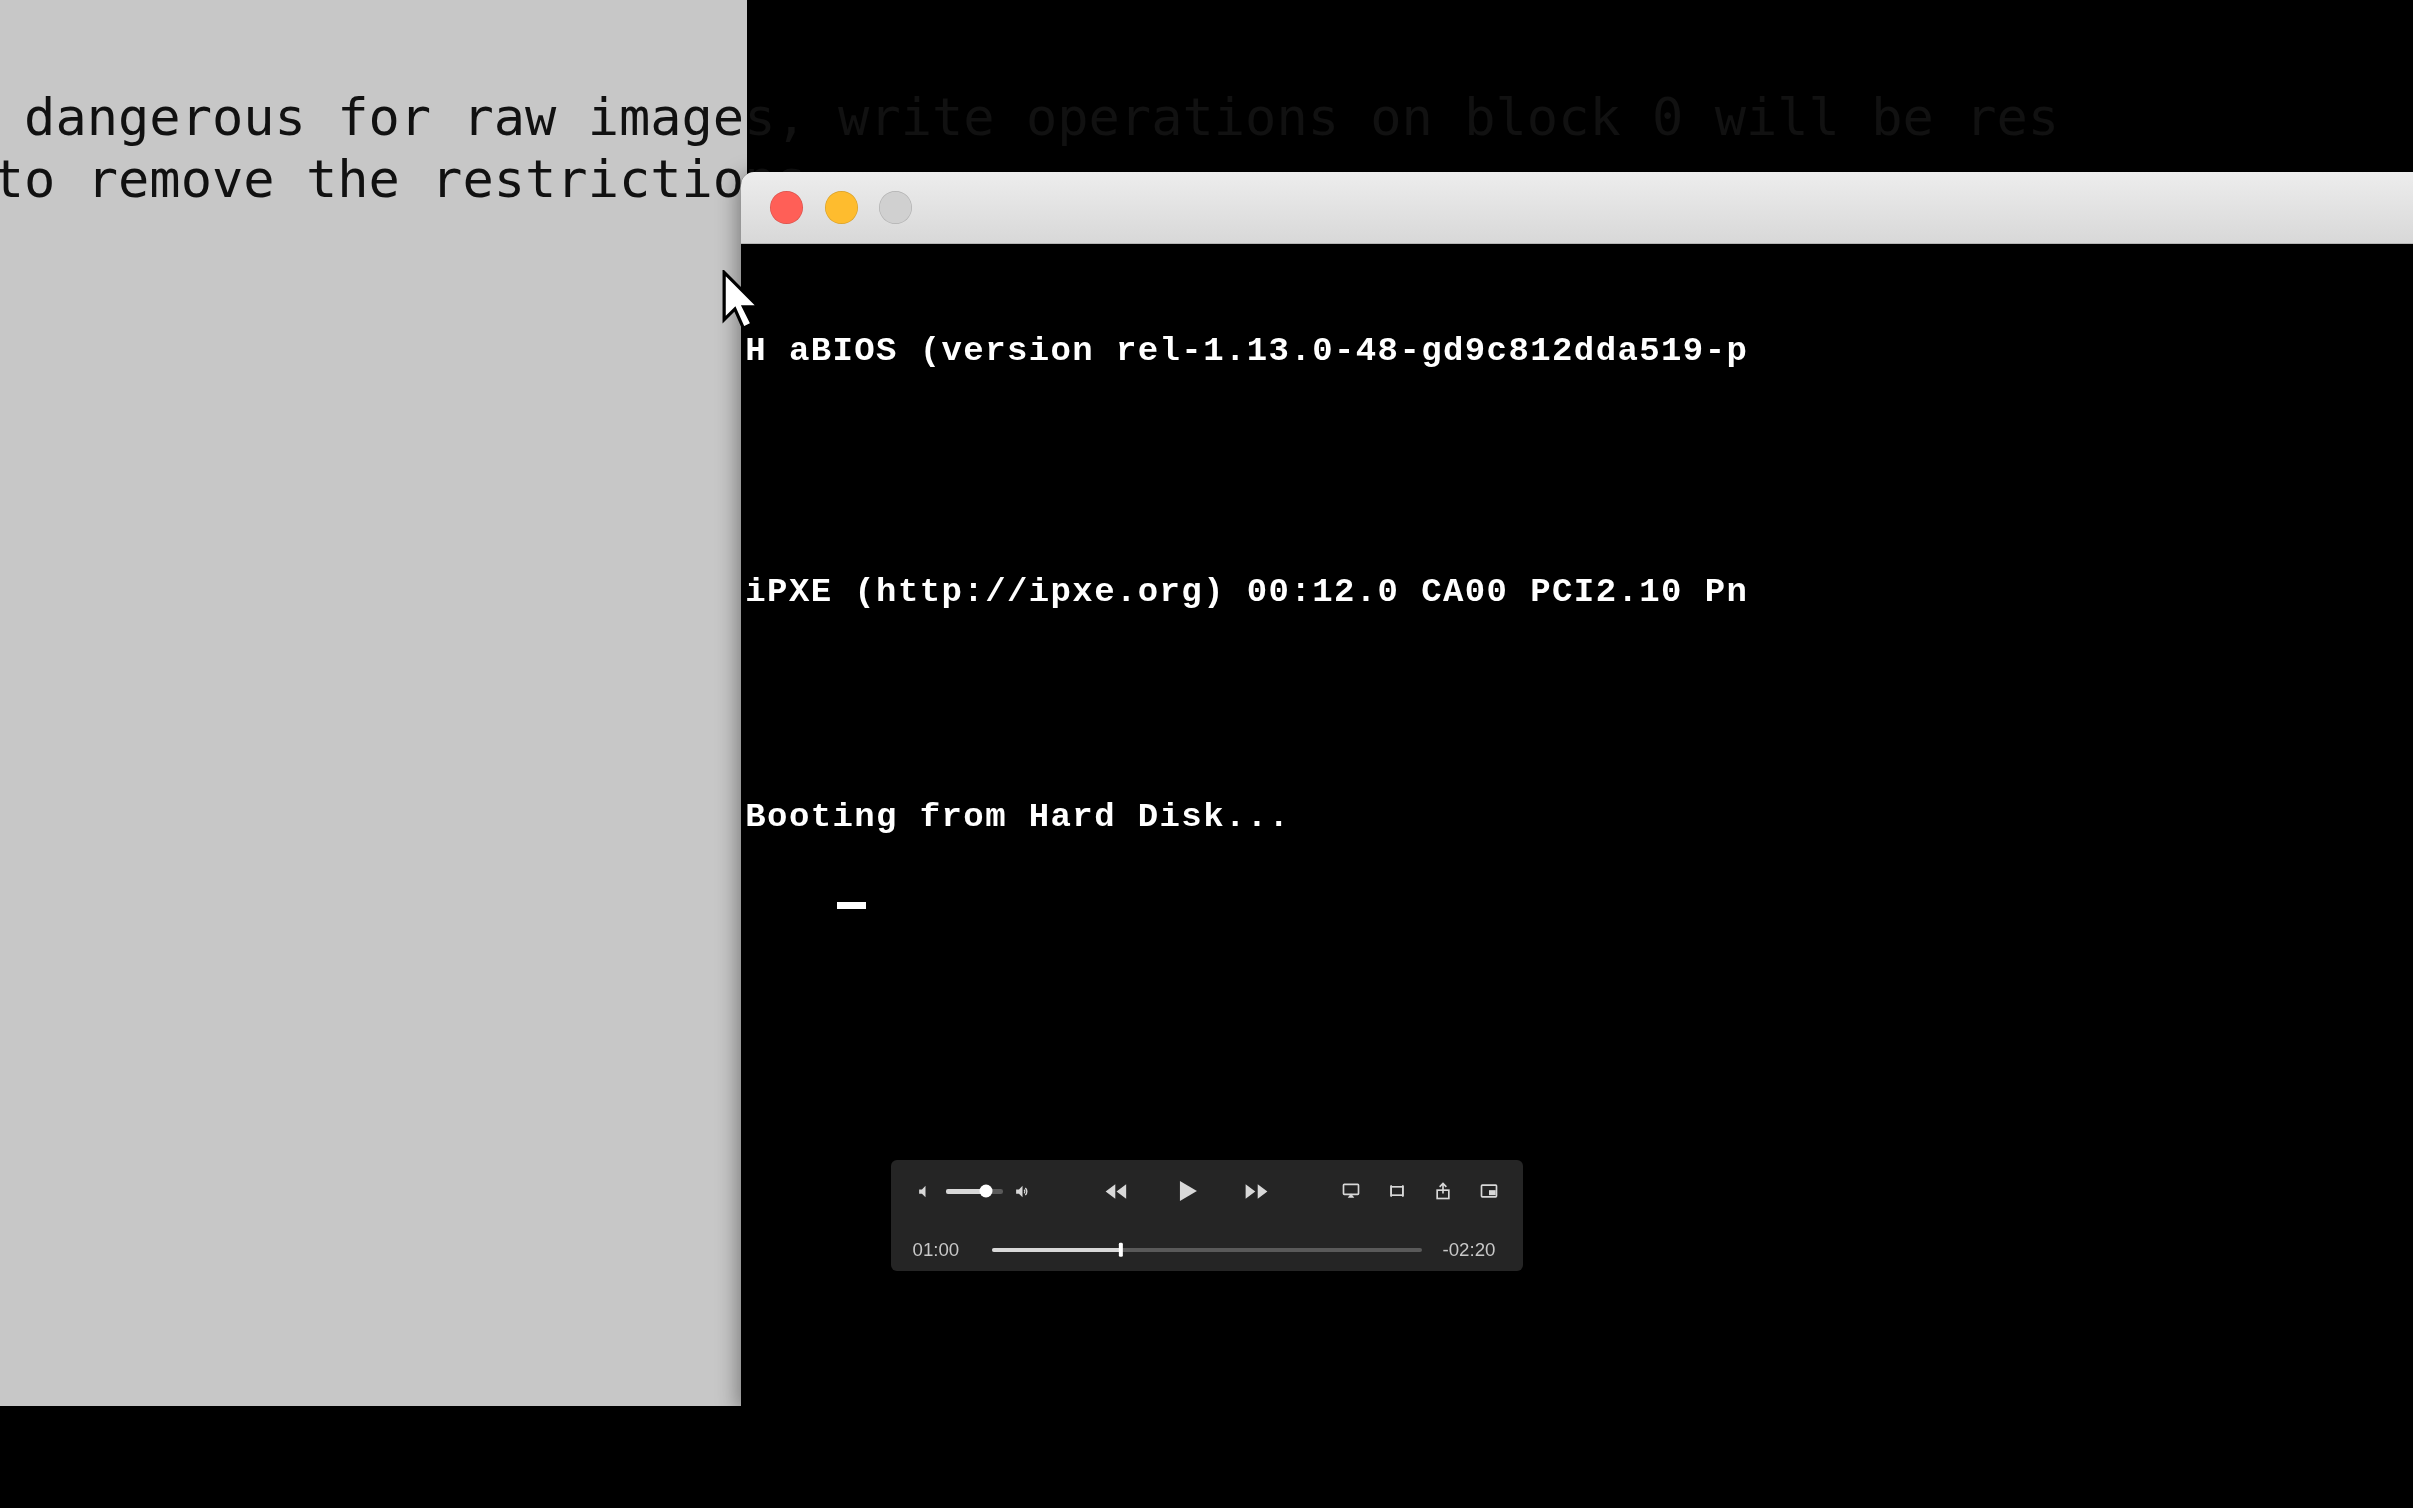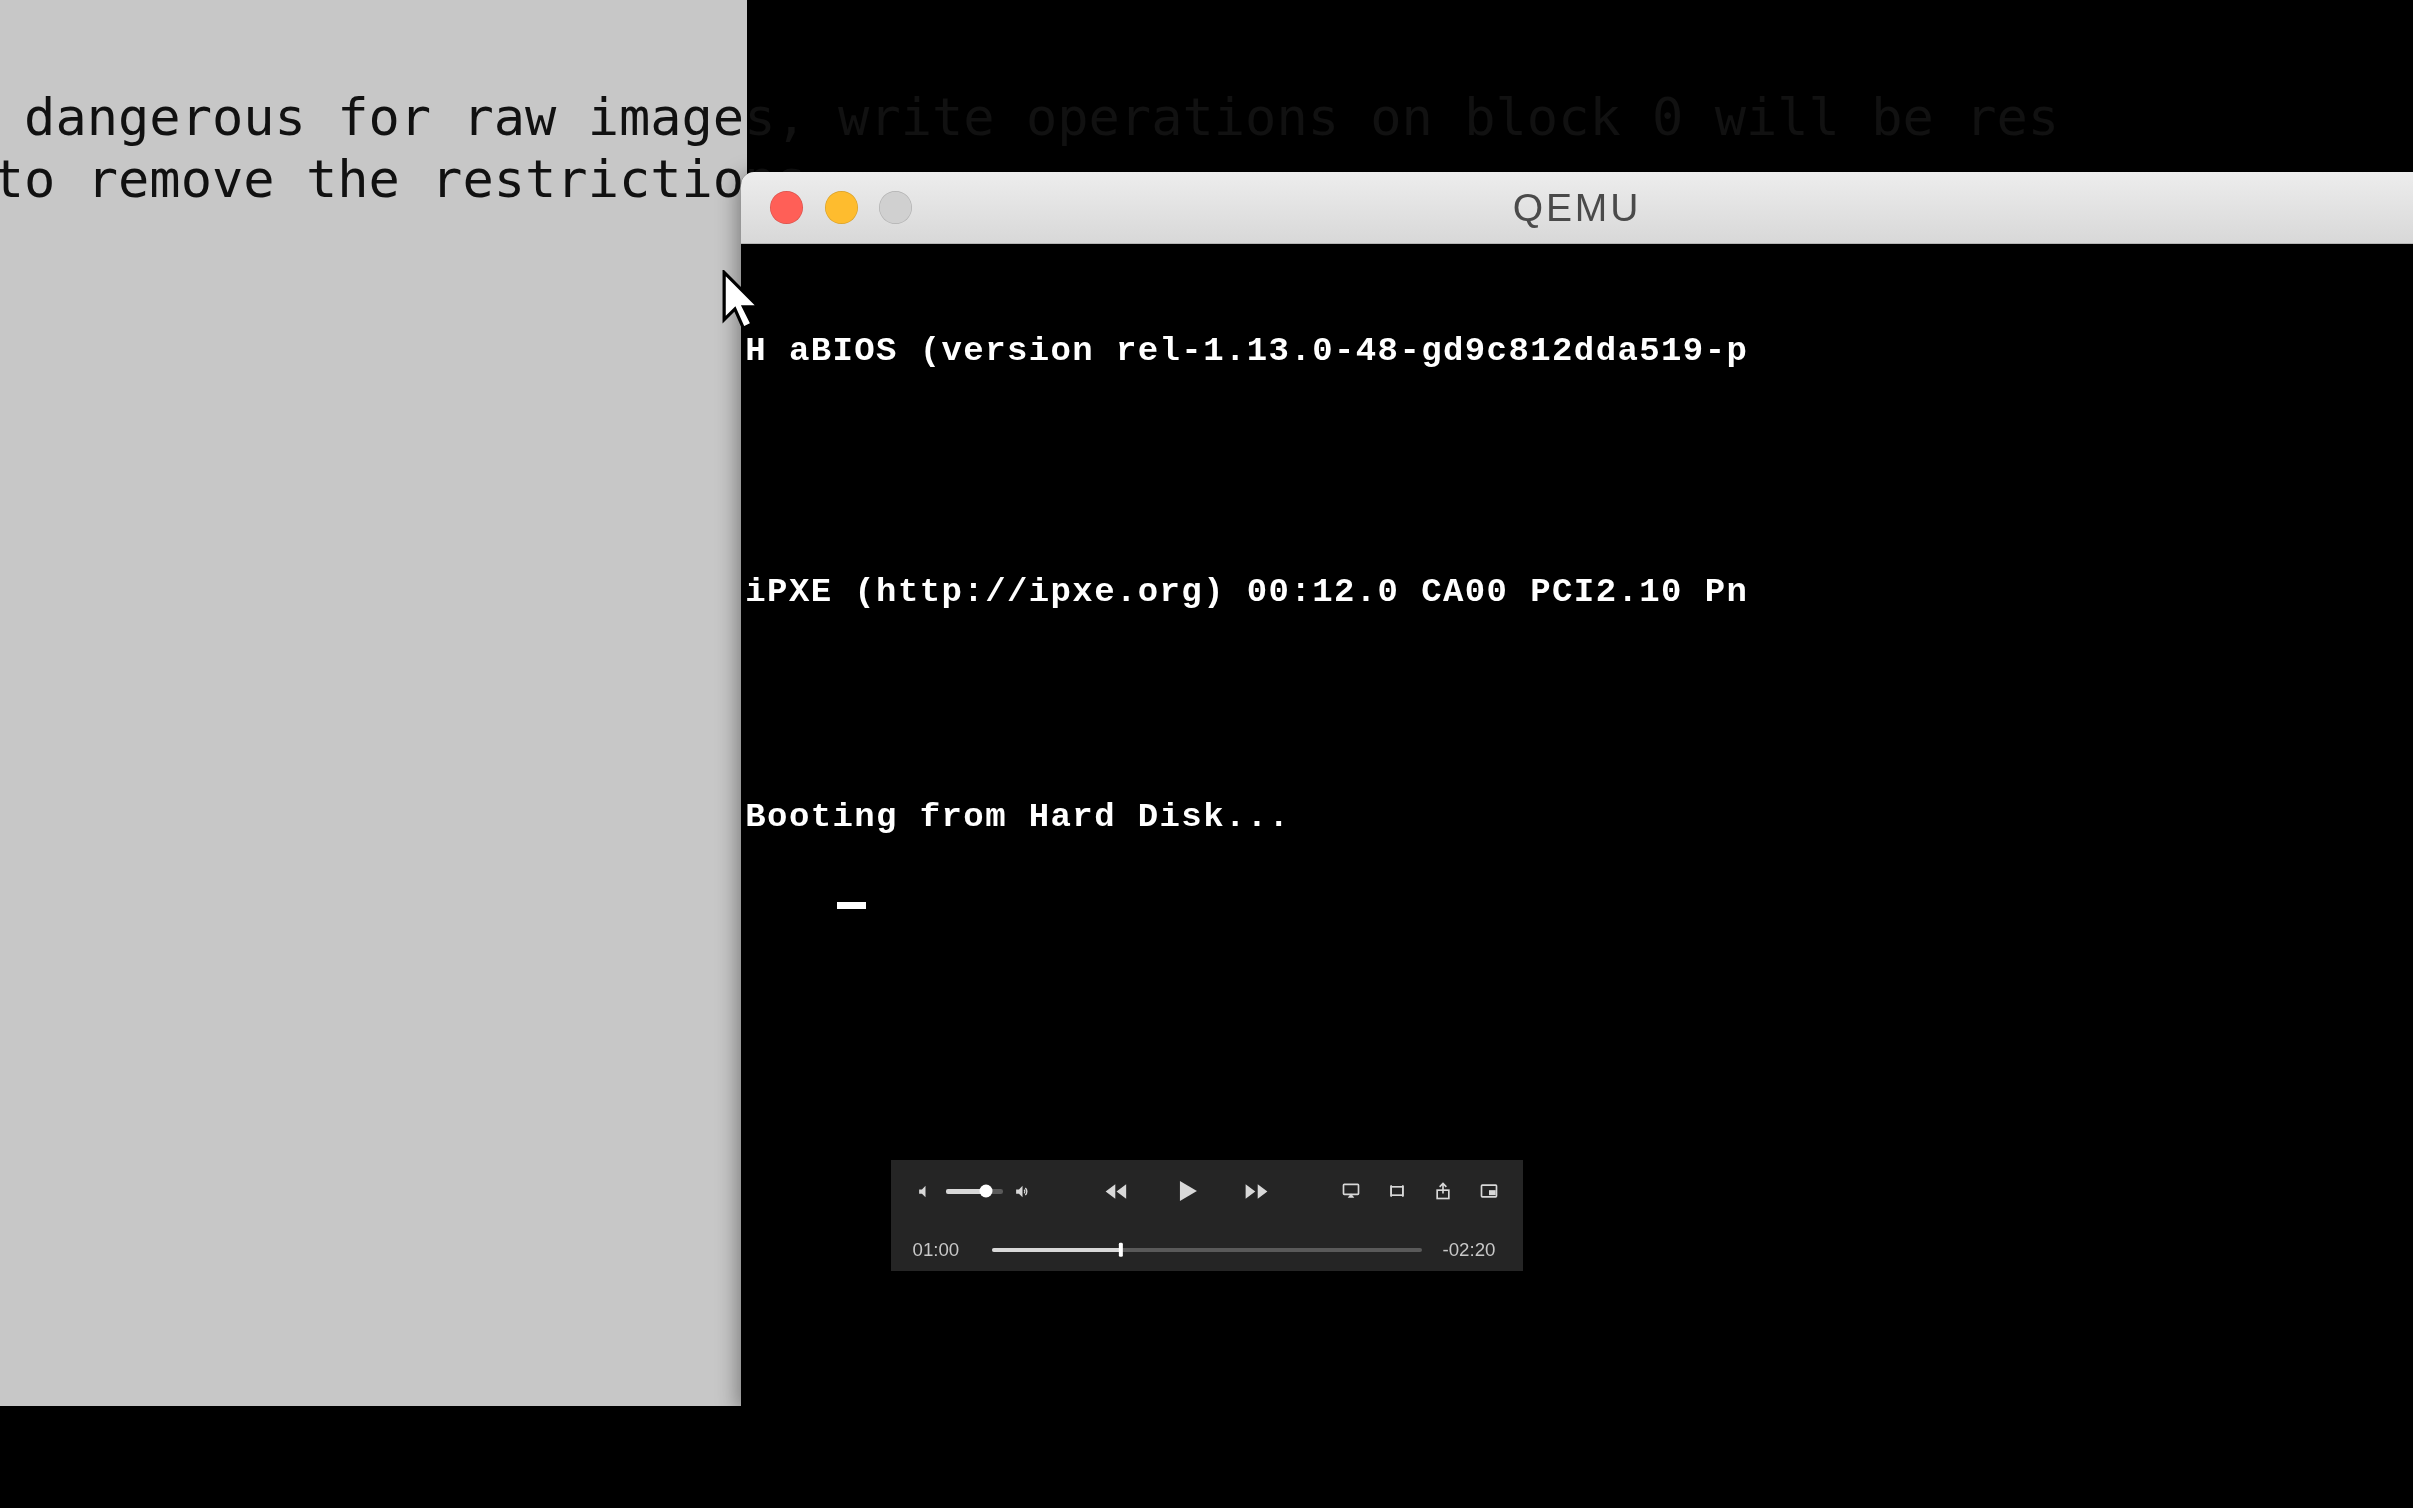--- a/index.html
+++ b/index.html
@@ -108,21 +108,21 @@
   }
 
   
   .player-bar {
     position: absolute;
     left: 891px;
     top: 1160px;
     width: 632px;
     height: 111px;
     background: rgba(40,40,40,0.92);
-    border-radius: 0;
+    border-radius: 6px;
     padding: 14.4px 21.5px 10px 21.5px;
     display: flex;
     flex-direction: column;
     justify-content: space-between;
     color: #d8d8d8;
   }
   .player-top {
     display: flex;
     align-items: center;
     gap: 21.5px;
@@ -199,21 +199,20 @@
 <span>to remove the restrictions</span></div>
 </div>
 
 <div class="qemu-window">
   <div class="titlebar">
     <div class="traffic-lights">
       <div class="tl tl-close"></div>
       <div class="tl tl-minimize"></div>
       <div class="tl tl-zoom"></div>
     </div>
-    <div class="window-title">QEMU</div>
   </div>
   <div class="qemu-content">
     <span class="qemu-line b1">H aBIOS (version rel-1.13.0-48-gd9c812dda519-p</span>
     <span class="qemu-line ipxe">iPXE (http://ipxe.org) 00:12.0 CA00 PCI2.10 Pn</span>
     <span class="qemu-line boot">Booting from Hard Disk...</span>
     <span class="cursor-blk"></span>
   </div>
 </div>
 
 <svg class="mouse-cursor" viewBox="0 0 20 30">

